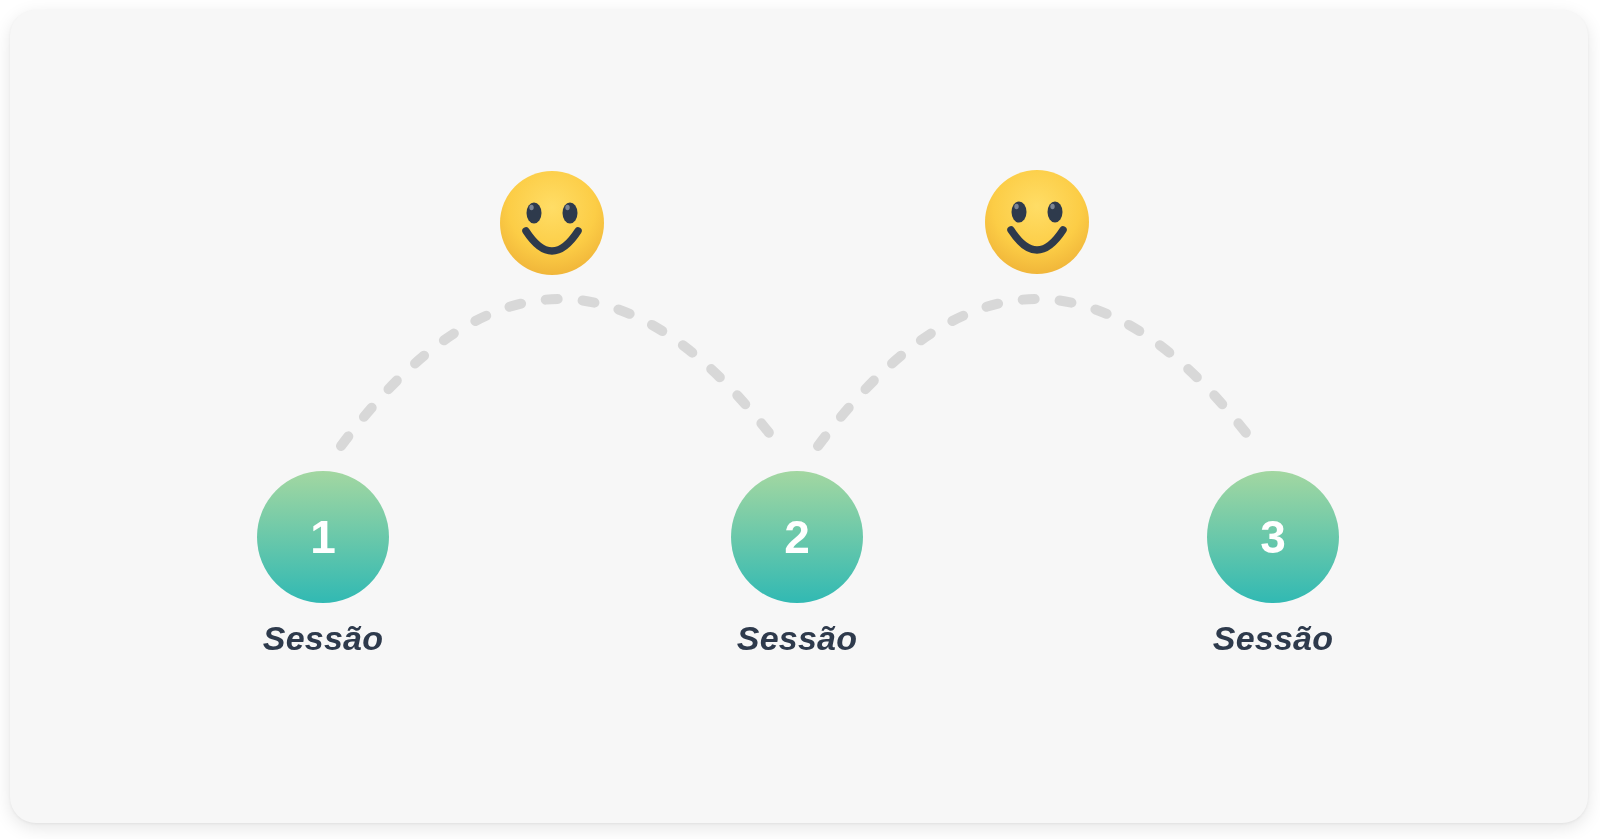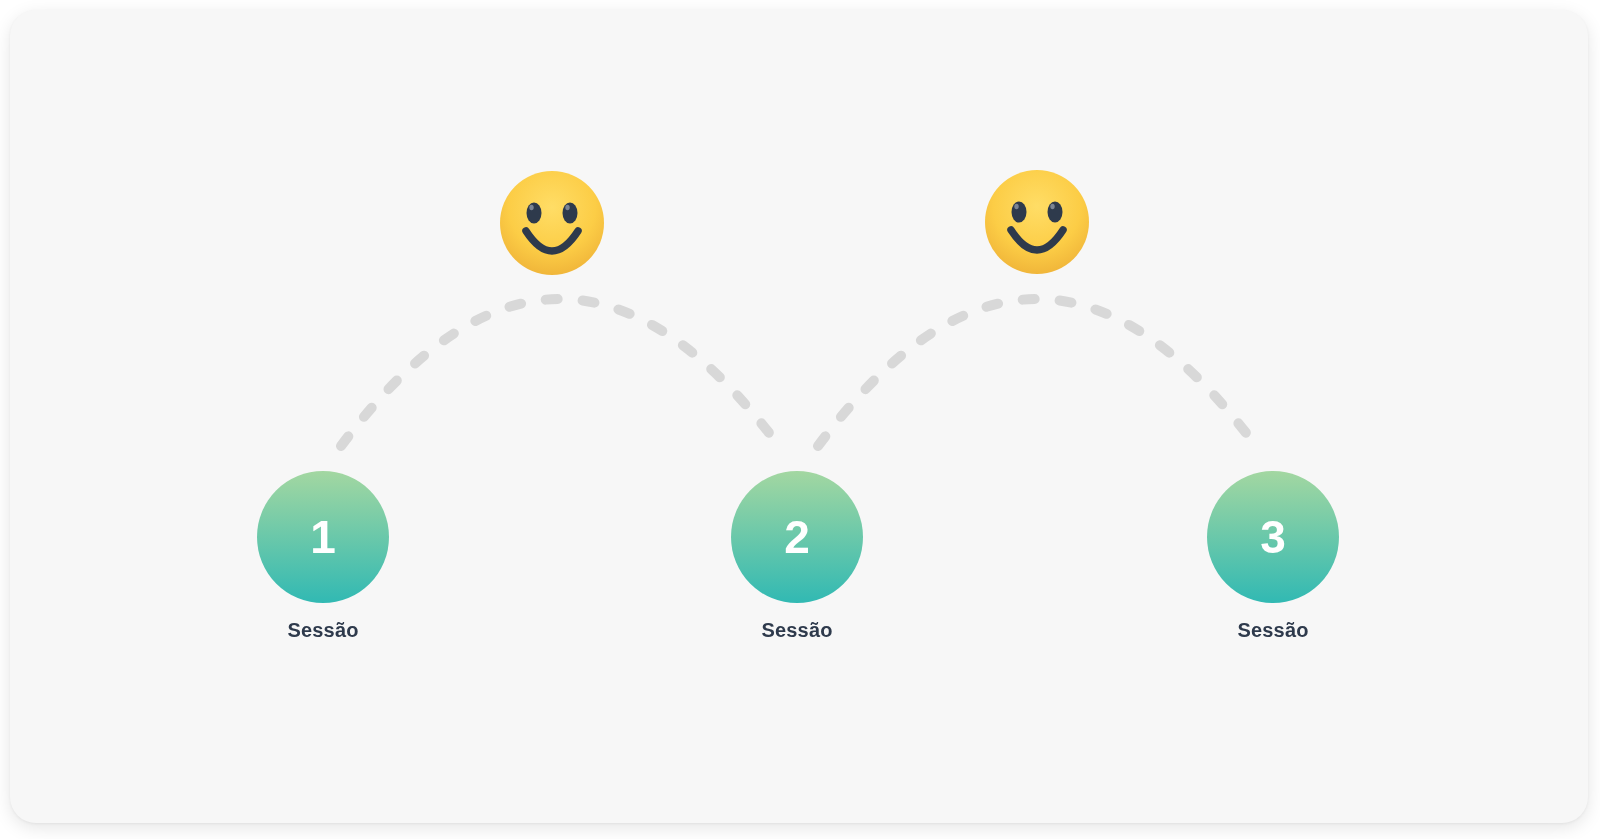--- a/index.html
+++ b/index.html
@@ -71,23 +71,24 @@
   .circle .num {
     color: var(--step_number_text, #ffffff);
     font-size: 46px;
     font-weight: bold;
     line-height: 1;
   }
 
   .label {
     margin-top: 16px;
     color: var(--label_text, #2e3a4c);
-    font-size: 20px;
+    font-size: 34px;
     font-weight: bold;
     letter-spacing: 0.2px;
+    font-style: italic;
   }
 </style>
 </head>
 <body>
 
 <div class="page">
   <div class="card"></div>
 
   <svg class="overlay" viewBox="0 0 1600 839" xmlns="http://www.w3.org/2000/svg">
     <defs>

